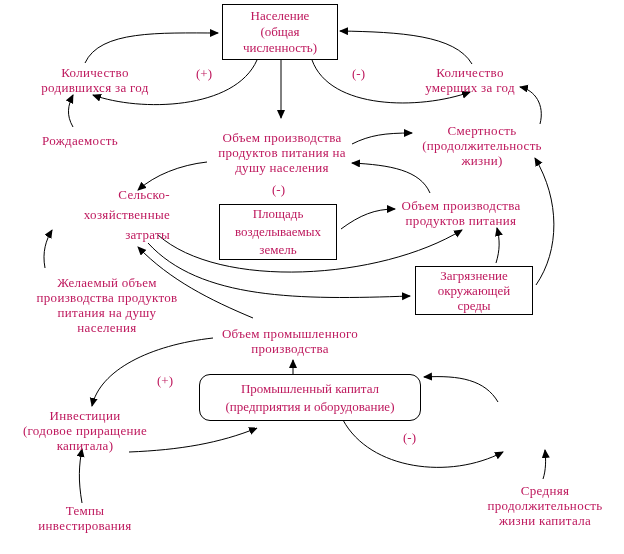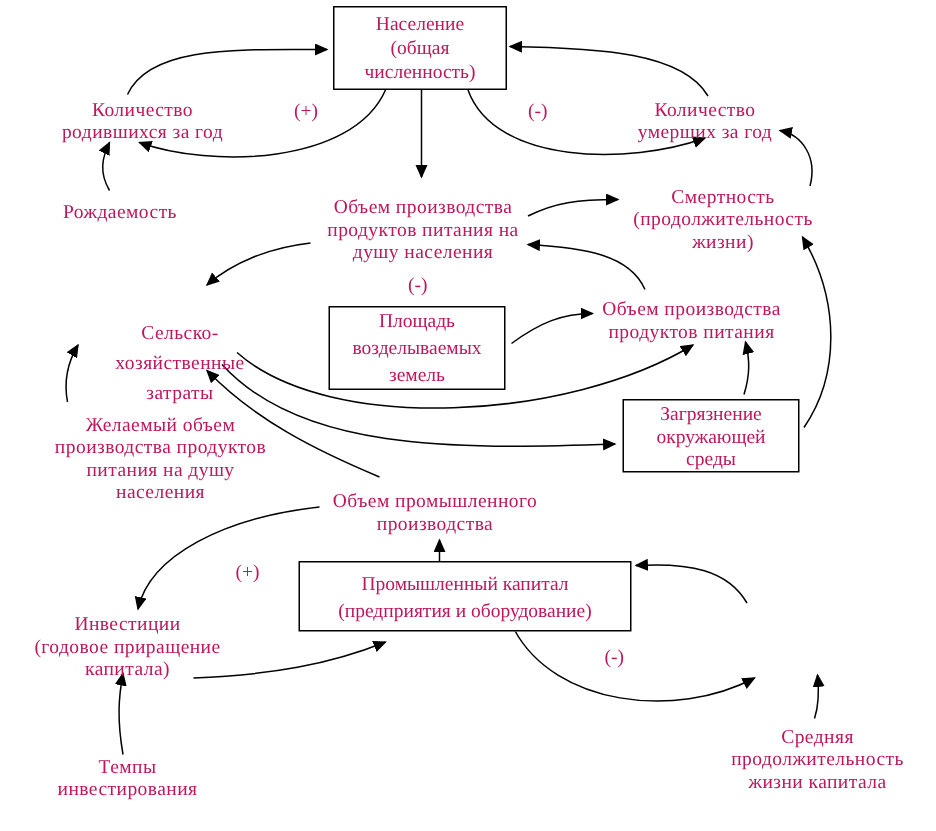--- a/index.html
+++ b/index.html
@@ -55,38 +55,38 @@
 родившихся за год</div>
   <div class="lbl" style="left:405px;top:65px;width:130px;">Количество
 умерших за год</div>
   <div class="lbl" style="left:30px;top:133px;width:100px;">Рождаемость</div>
   <div class="lbl" style="left:202px;top:130px;width:160px;">Объем производства
 продуктов питания на
 душу населения</div>
   <div class="lbl" style="left:412px;top:123px;width:140px;">Смертность
 (продолжительность
 жизни)</div>
-  <div class="lbl" style="left:70px;top:212px;width:100px;line-height:20px;">Сельско-
+  <div class="lbl" style="left:70px;top:185px;width:100px;line-height:20px;text-align:right;">Сельско-
 хозяйственные
 затраты</div>
   <div class="box" style="left:219px;top:204px;width:118px;height:56px;">Площадь
 возделываемых
 земель</div>
   <div class="lbl" style="left:396px;top:198px;width:130px;">Объем производства
 продуктов питания</div>
   <div class="lbl" style="left:22px;top:275px;width:170px;">Желаемый объем
 производства продуктов
 питания на душу
 населения</div>
   <div class="box" style="left:415px;top:266px;width:118px;height:49px;line-height:15px;">Загрязнение
 окружающей
 среды</div>
   <div class="lbl" style="left:215px;top:326px;width:150px;">Объем промышленного
 производства</div>
-  <div class="box" style="left:199px;top:374px;width:222px;height:47px;">Промышленный капитал
+  <div class="box" style="left:199px;top:374px;width:222px;height:47px;border-radius:11px;">Промышленный капитал
 (предприятия и оборудование)</div>
   <div class="lbl" style="left:10px;top:408px;width:150px;">Инвестиции
 (годовое приращение
 капитала)</div>
   <div class="lbl" style="left:30px;top:503px;width:110px;">Темпы
 инвестирования</div>
   <div class="lbl" style="left:470px;top:483px;width:150px;">Средняя
 продолжительность
 жизни капитала</div>
 

